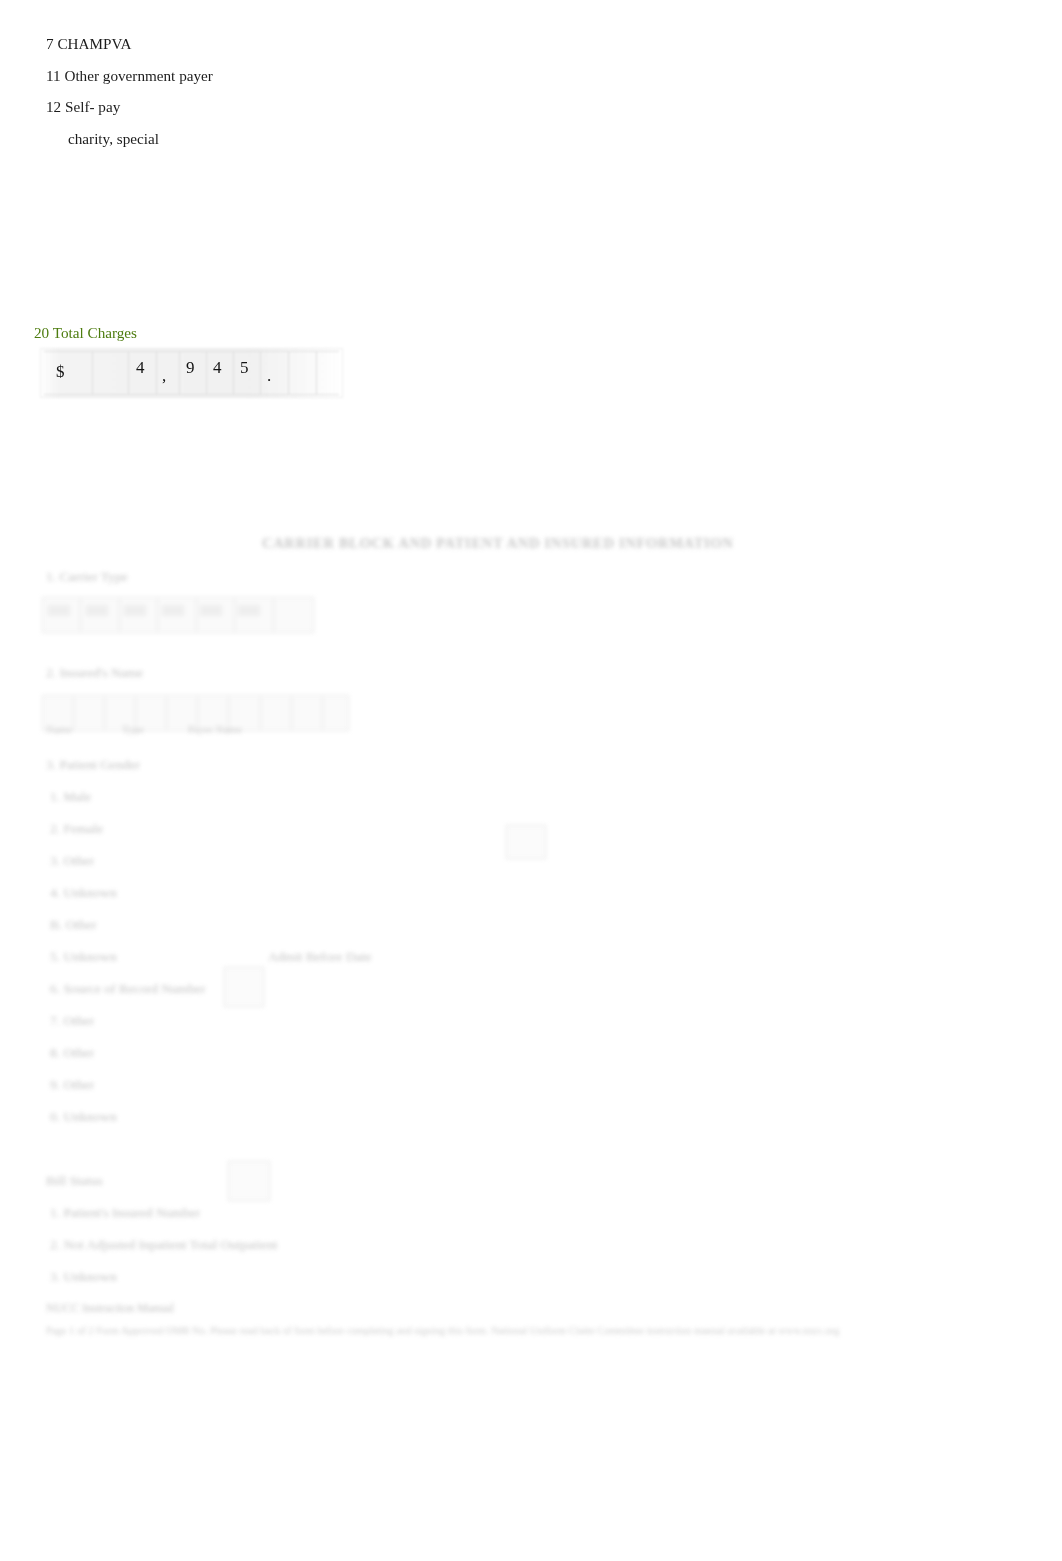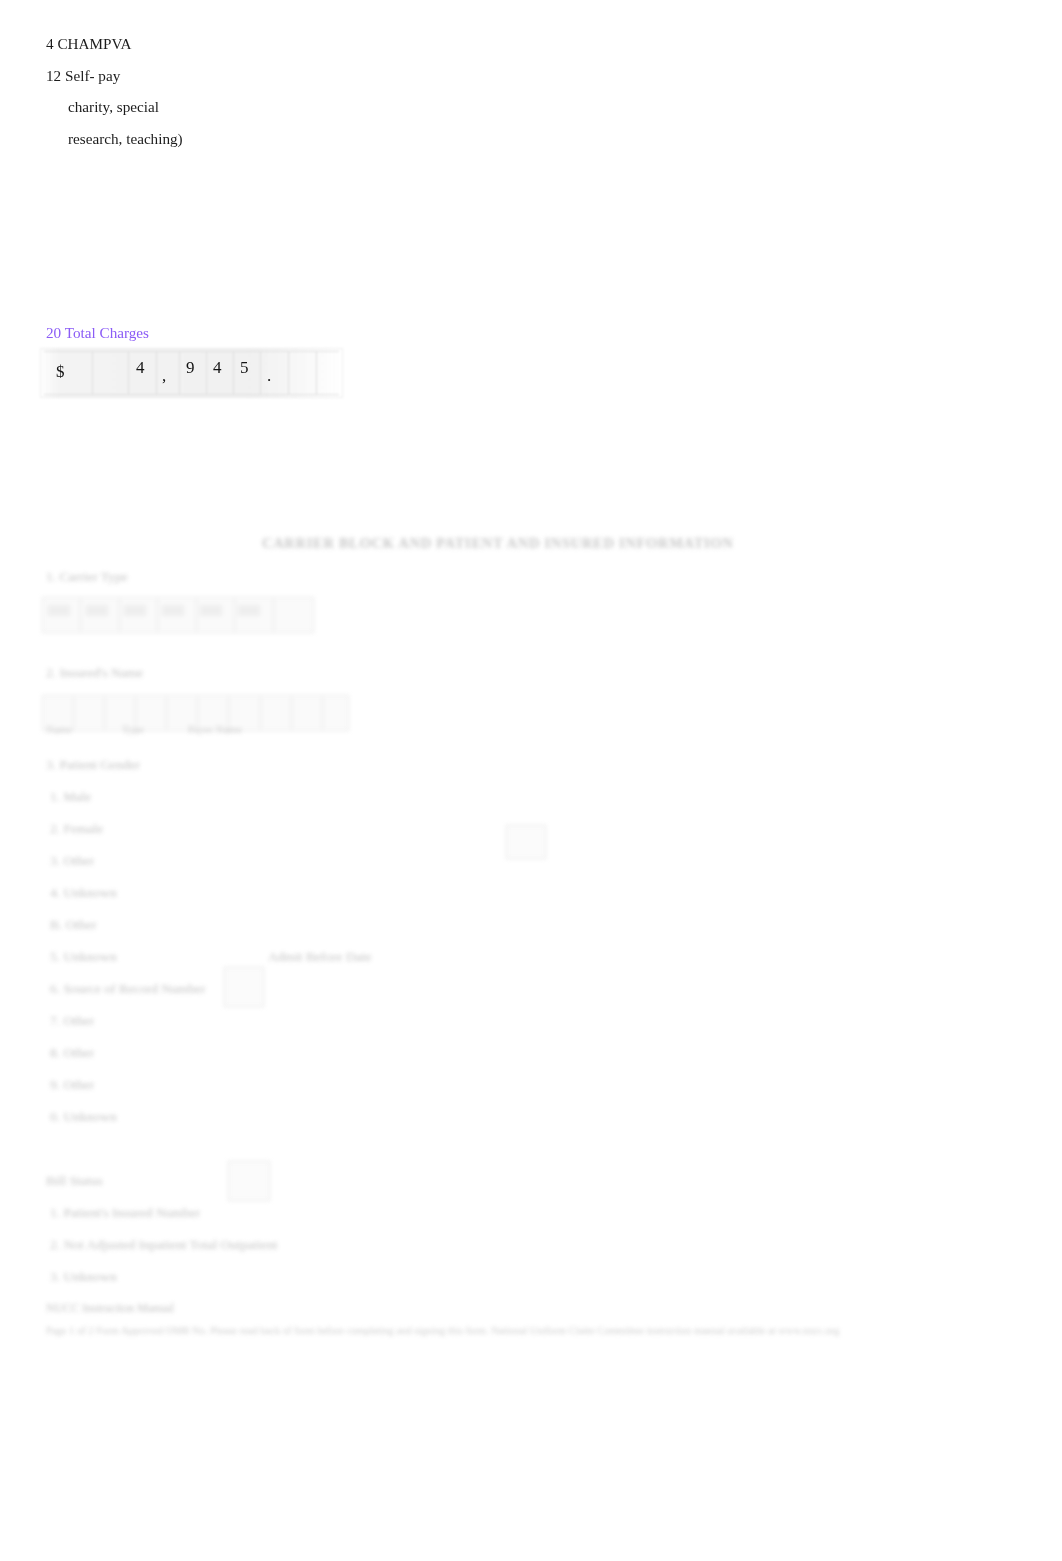--- a/index.html
+++ b/index.html
@@ -35,25 +35,25 @@
     font-size: 15.2px;
     white-space: nowrap;
     color: #1c1c1c;
   }
   .payer-list .row.indent {
     padding-left: 22px;
   }
 
   .totals-label {
     position: absolute;
-    left: 46px;
+    left: 34px;
     top: 322px;
     font-size: 15.2px;
     line-height: 21px;
-    color: #8b5cf6;
+    color: #4d7c0f;
     white-space: nowrap;
   }
 
   
   .totals-box {
     position: absolute;
     left: 40px;
     top: 348px;
     width: 303px;
     height: 50px;
@@ -168,24 +168,24 @@
     background: #ededed;
     border-radius: 1px;
   }
 </style>
 </head>
 <body>
 
 <div class="page">
 
   <div class="payer-list">
-    <div class="row">4 CHAMPVA</div>
+    <div class="row">7 CHAMPVA</div>
+    <div class="row">11 Other government payer</div>
     <div class="row">12 Self- pay</div>
     <div class="row indent">charity, special</div>
-    <div class="row indent">research, teaching)</div>
   </div>
 
   <div class="totals-label">20 Total Charges</div>
 
   <div class="totals-box">
     <div class="hline" style="top:3px"></div>
     <div class="hline" style="top:46px"></div>
     <div class="gridline" style="left:52px"></div>
     <div class="gridline" style="left:88px"></div>
     <div class="gridline" style="left:116px"></div>

